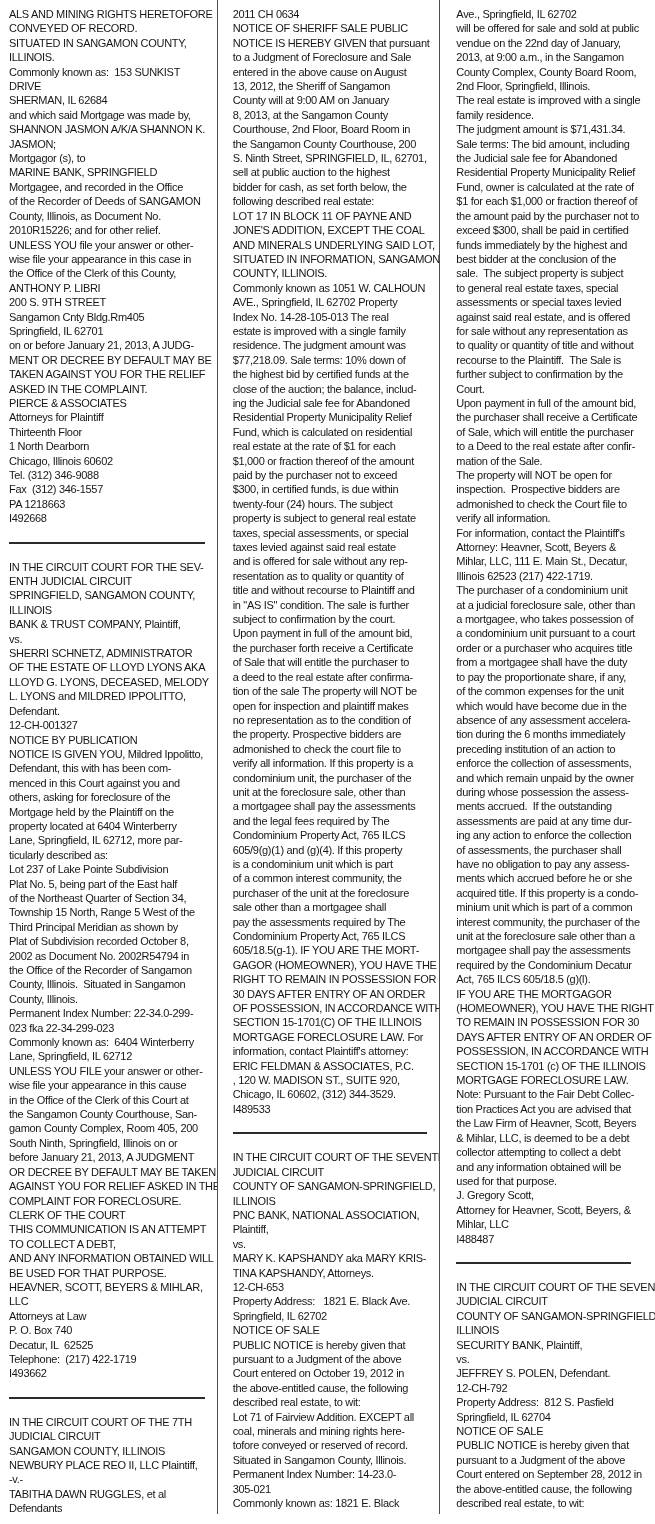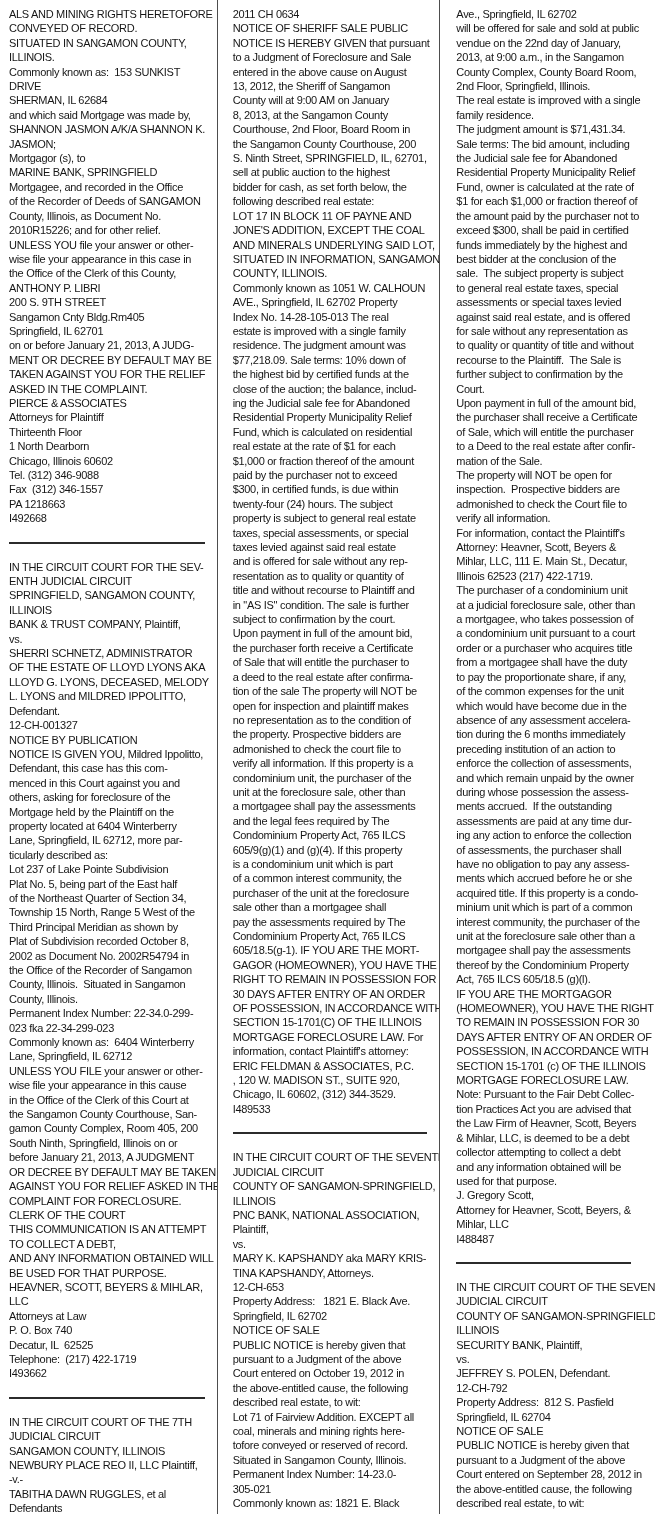--- a/index.html
+++ b/index.html
@@ -98,21 +98,21 @@
         <div class="line">BANK &amp; TRUST COMPANY, Plaintiff,</div>
         <div class="line">vs.</div>
         <div class="line">SHERRI SCHNETZ, ADMINISTRATOR</div>
         <div class="line">OF THE ESTATE OF LLOYD LYONS AKA</div>
         <div class="line">LLOYD G. LYONS, DECEASED, MELODY</div>
         <div class="line">L. LYONS and MILDRED IPPOLITTO,</div>
         <div class="line">Defendant.</div>
         <div class="line">12-CH-001327</div>
         <div class="line">NOTICE BY PUBLICATION</div>
         <div class="line">NOTICE IS GIVEN YOU, Mildred Ippolitto,</div>
-        <div class="line">Defendant, this case has this com-</div>
+        <div class="line">Defendant, this with has been com-</div>
         <div class="line">menced in this Court against you and</div>
         <div class="line">others, asking for foreclosure of the</div>
         <div class="line">Mortgage held by the Plaintiff on the</div>
         <div class="line">property located at 6404 Winterberry</div>
         <div class="line">Lane, Springfield, IL 62712, more par-</div>
         <div class="line">ticularly described as:</div>
         <div class="line">Lot 237 of Lake Pointe Subdivision</div>
         <div class="line">Plat No. 5, being part of the East half</div>
         <div class="line">of the Northeast Quarter of Section 34,</div>
         <div class="line">Township 15 North, Range 5 West of the</div>
@@ -332,21 +332,21 @@
         <div class="line">assessments are paid at any time dur-</div>
         <div class="line">ing any action to enforce the collection</div>
         <div class="line">of assessments, the purchaser shall</div>
         <div class="line">have no obligation to pay any assess-</div>
         <div class="line">ments which accrued before he or she</div>
         <div class="line">acquired title. If this property is a condo-</div>
         <div class="line">minium unit which is part of a common</div>
         <div class="line">interest community, the purchaser of the</div>
         <div class="line">unit at the foreclosure sale other than a</div>
         <div class="line">mortgagee shall pay the assessments</div>
-        <div class="line">thereof by the Condominium Property</div>
+        <div class="line">required by the Condominium Decatur</div>
         <div class="line">Act, 765 ILCS 605/18.5 (g)(l).</div>
         <div class="line">IF YOU ARE THE MORTGAGOR</div>
         <div class="line">(HOMEOWNER), YOU HAVE THE RIGHT</div>
         <div class="line">TO REMAIN IN POSSESSION FOR 30</div>
         <div class="line">DAYS AFTER ENTRY OF AN ORDER OF</div>
         <div class="line">POSSESSION, IN ACCORDANCE WITH</div>
         <div class="line">SECTION 15-1701 (c) OF THE ILLINOIS</div>
         <div class="line">MORTGAGE FORECLOSURE LAW.</div>
         <div class="line">Note: Pursuant to the Fair Debt Collec-</div>
         <div class="line">tion Practices Act you are advised that</div>

